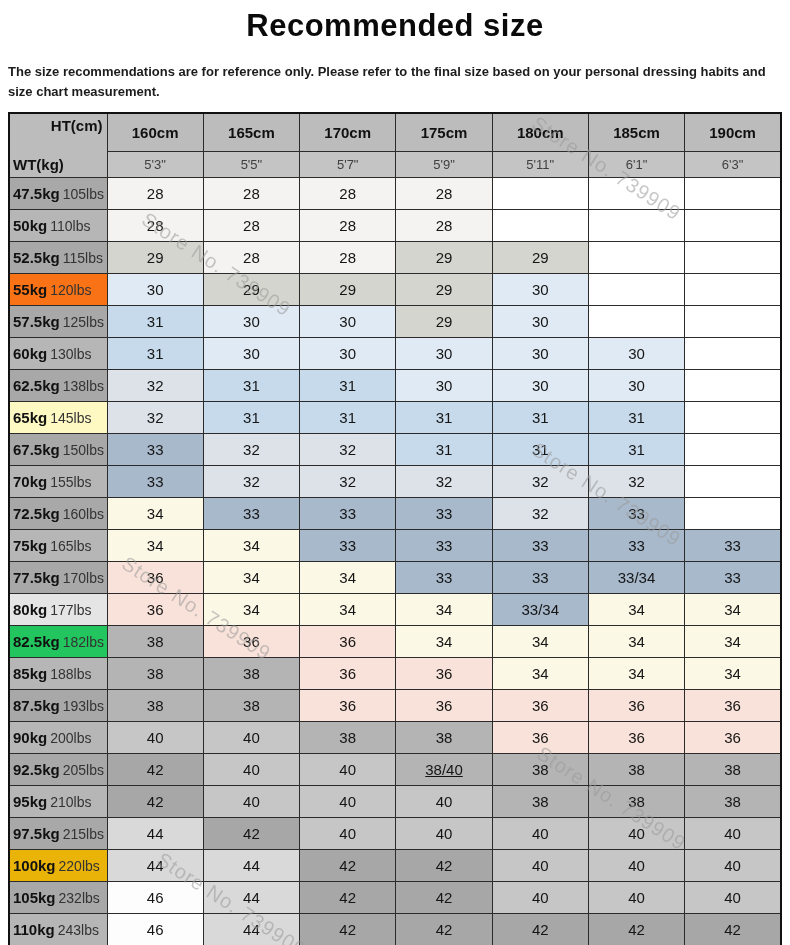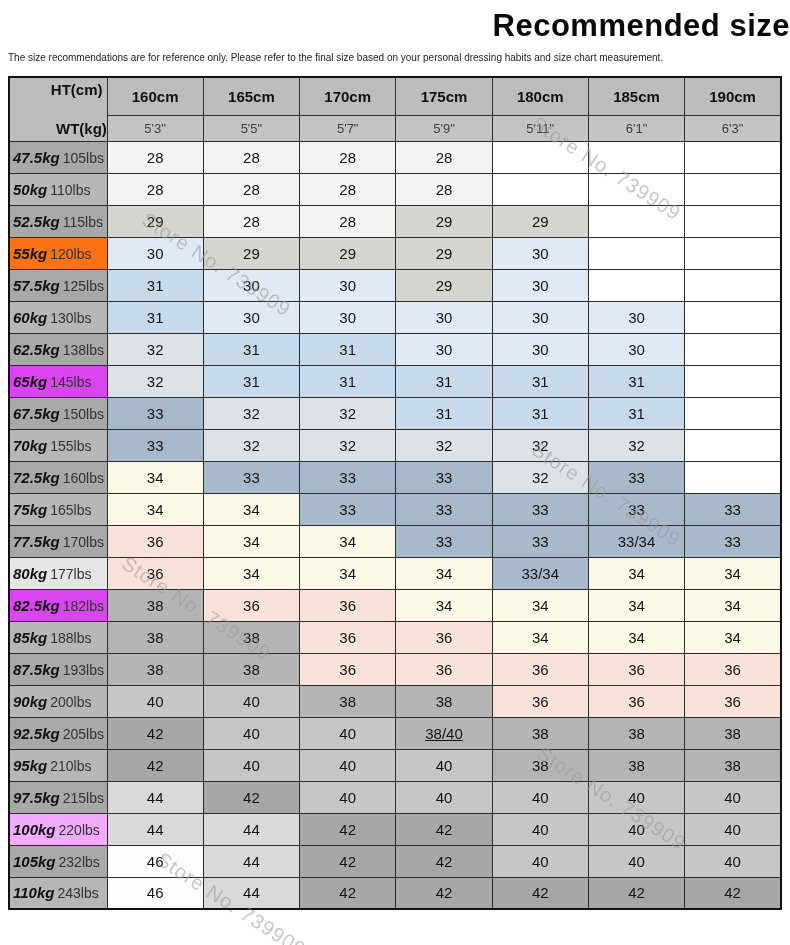--- a/index.html
+++ b/index.html
@@ -2,50 +2,51 @@
 <html><head>
 <meta charset="utf-8">
 <style>
   html,body{margin:0;padding:0;background:#ffffff;}
   body{
     width:790px;height:945px;overflow:hidden;position:relative;
     font-family:"Liberation Sans", sans-serif;
     -webkit-font-smoothing:antialiased;
   }
   .page-title{
-    text-align:right;font-size:31px;font-weight:bold;color:#0a0a0a;
-    margin:8px 0 6px 0;letter-spacing:0.5px;
+    text-align:center;font-size:31px;font-weight:bold;color:#0a0a0a;
+    margin:8px 0 18px 0;letter-spacing:0.5px;
   }
   .disclaimer{
-    font-size:10px;color:#1c1c1c;line-height:1.55;
+    font-size:13px;color:#1c1c1c;line-height:1.55;
     margin:0 10px 10px 8px;
+    font-weight:bold;
   }
   table.size-table{
     border-collapse:collapse;table-layout:fixed;
     margin-left:8px;width:774px;
     border:2px solid #111;
   }
   table.size-table col.c-label{width:98px;}
   table.size-table th,table.size-table td{
     border:1px solid #2b2b2b;padding:0;text-align:center;
     overflow:hidden;white-space:nowrap;
   }
   tr.hrow-cm th{height:37px;background:#bcbcbc;font-size:15px;font-weight:bold;color:#111;}
   tr.hrow-ft th{height:25px;background:#c4c4c4;font-size:13px;font-weight:normal;color:#3f3f3f;}
   th.corner{
     background:#bfbfbf;position:relative;
     background-image:linear-gradient(to bottom right,
       transparent calc(50% - 1px), #222 calc(50% - 1px),
       #222 calc(50% + 1px), transparent calc(50% + 1px));
   }
   .corner-top{position:absolute;top:3px;right:4px;font-size:15px;font-weight:bold;color:#111;}
-  .corner-bottom{position:absolute;bottom:4px;left:3px;font-size:15px;font-weight:bold;color:#111;margin-left:43px;}
+  .corner-bottom{position:absolute;bottom:4px;left:3px;font-size:15px;font-weight:bold;color:#111;}
   tr.data-row{height:32px;}
   tr.data-row th.wlabel{font-size:15px;text-align:left;padding-left:3px;color:#111;}
-  tr.data-row th.wlabel .kg{font-weight:bold;font-style:italic;}
+  tr.data-row th.wlabel .kg{font-weight:bold;}
   tr.data-row th.wlabel .lbs{font-weight:normal;font-size:14px;color:#333;margin-left:3px;}
   tr.data-row td{font-size:15px;color:#151515;}
   .watermark{
     position:absolute;pointer-events:none;z-index:5;
     font-size:20px;color:#9a9a9a;opacity:0.55;letter-spacing:1px;
     transform:rotate(33deg);transform-origin:left top;white-space:nowrap;
   }
 </style>
 </head>
 <body>
@@ -147,21 +148,21 @@
         <th class="wlabel" style="background: rgb(168, 168, 168);"><span class="kg">62.5kg</span><span class="lbs">138lbs</span></th>
         <td style="background: rgb(220, 226, 232);">32</td>
         <td style="background: rgb(199, 218, 236);">31</td>
         <td style="background: rgb(199, 218, 236);">31</td>
         <td style="background: rgb(224, 234, 244);">30</td>
         <td style="background: rgb(224, 234, 244);">30</td>
         <td style="background: rgb(224, 234, 244);">30</td>
         <td style="background: rgb(255, 255, 255);"></td>
       </tr>
       <tr class="data-row">
-        <th class="wlabel" style="background: #d946ef;"><span class="kg">65kg</span><span class="lbs">145lbs</span></th>
+        <th class="wlabel" style="background: #fef9c3;"><span class="kg">65kg</span><span class="lbs">145lbs</span></th>
         <td style="background: rgb(220, 226, 232);">32</td>
         <td style="background: rgb(199, 218, 236);">31</td>
         <td style="background: rgb(199, 218, 236);">31</td>
         <td style="background: rgb(199, 218, 236);">31</td>
         <td style="background: rgb(199, 218, 236);">31</td>
         <td style="background: rgb(199, 218, 236);">31</td>
         <td style="background: rgb(255, 255, 255);"></td>
       </tr>
       <tr class="data-row">
         <th class="wlabel" style="background: rgb(168, 168, 168);"><span class="kg">67.5kg</span><span class="lbs">150lbs</span></th>
@@ -217,21 +218,21 @@
         <th class="wlabel" style="background: #e5e5e5;"><span class="kg">80kg</span><span class="lbs">177lbs</span></th>
         <td style="background: rgb(249, 226, 217);">36</td>
         <td style="background: rgb(252, 248, 230);">34</td>
         <td style="background: rgb(252, 248, 230);">34</td>
         <td style="background: rgb(252, 248, 230);">34</td>
         <td style="background: rgb(168, 185, 203);">33/34</td>
         <td style="background: rgb(252, 248, 230);">34</td>
         <td style="background: rgb(252, 248, 230);">34</td>
       </tr>
       <tr class="data-row">
-        <th class="wlabel" style="background: #d946ef;"><span class="kg">82.5kg</span><span class="lbs">182lbs</span></th>
+        <th class="wlabel" style="background: #22c55e;"><span class="kg">82.5kg</span><span class="lbs">182lbs</span></th>
         <td style="background: rgb(180, 180, 180);">38</td>
         <td style="background: rgb(249, 226, 217);">36</td>
         <td style="background: rgb(249, 226, 217);">36</td>
         <td style="background: rgb(252, 248, 230);">34</td>
         <td style="background: rgb(252, 248, 230);">34</td>
         <td style="background: rgb(252, 248, 230);">34</td>
         <td style="background: rgb(252, 248, 230);">34</td>
       </tr>
       <tr class="data-row">
         <th class="wlabel" style="background: rgb(182, 182, 182);"><span class="kg">85kg</span><span class="lbs">188lbs</span></th>
@@ -287,21 +288,21 @@
         <th class="wlabel" style="background: rgb(168, 168, 168);"><span class="kg">97.5kg</span><span class="lbs">215lbs</span></th>
         <td style="background: rgb(217, 217, 217);">44</td>
         <td style="background: rgb(167, 167, 167);">42</td>
         <td style="background: rgb(198, 198, 198);">40</td>
         <td style="background: rgb(198, 198, 198);">40</td>
         <td style="background: rgb(198, 198, 198);">40</td>
         <td style="background: rgb(198, 198, 198);">40</td>
         <td style="background: rgb(198, 198, 198);">40</td>
       </tr>
       <tr class="data-row">
-        <th class="wlabel" style="background: #f0abfc;"><span class="kg">100kg</span><span class="lbs">220lbs</span></th>
+        <th class="wlabel" style="background: #eab308;"><span class="kg">100kg</span><span class="lbs">220lbs</span></th>
         <td style="background: rgb(217, 217, 217);">44</td>
         <td style="background: rgb(217, 217, 217);">44</td>
         <td style="background: rgb(167, 167, 167);">42</td>
         <td style="background: rgb(167, 167, 167);">42</td>
         <td style="background: rgb(198, 198, 198);">40</td>
         <td style="background: rgb(198, 198, 198);">40</td>
         <td style="background: rgb(198, 198, 198);">40</td>
       </tr>
       <tr class="data-row">
         <th class="wlabel" style="background: rgb(168, 168, 168);"><span class="kg">105kg</span><span class="lbs">232lbs</span></th>

